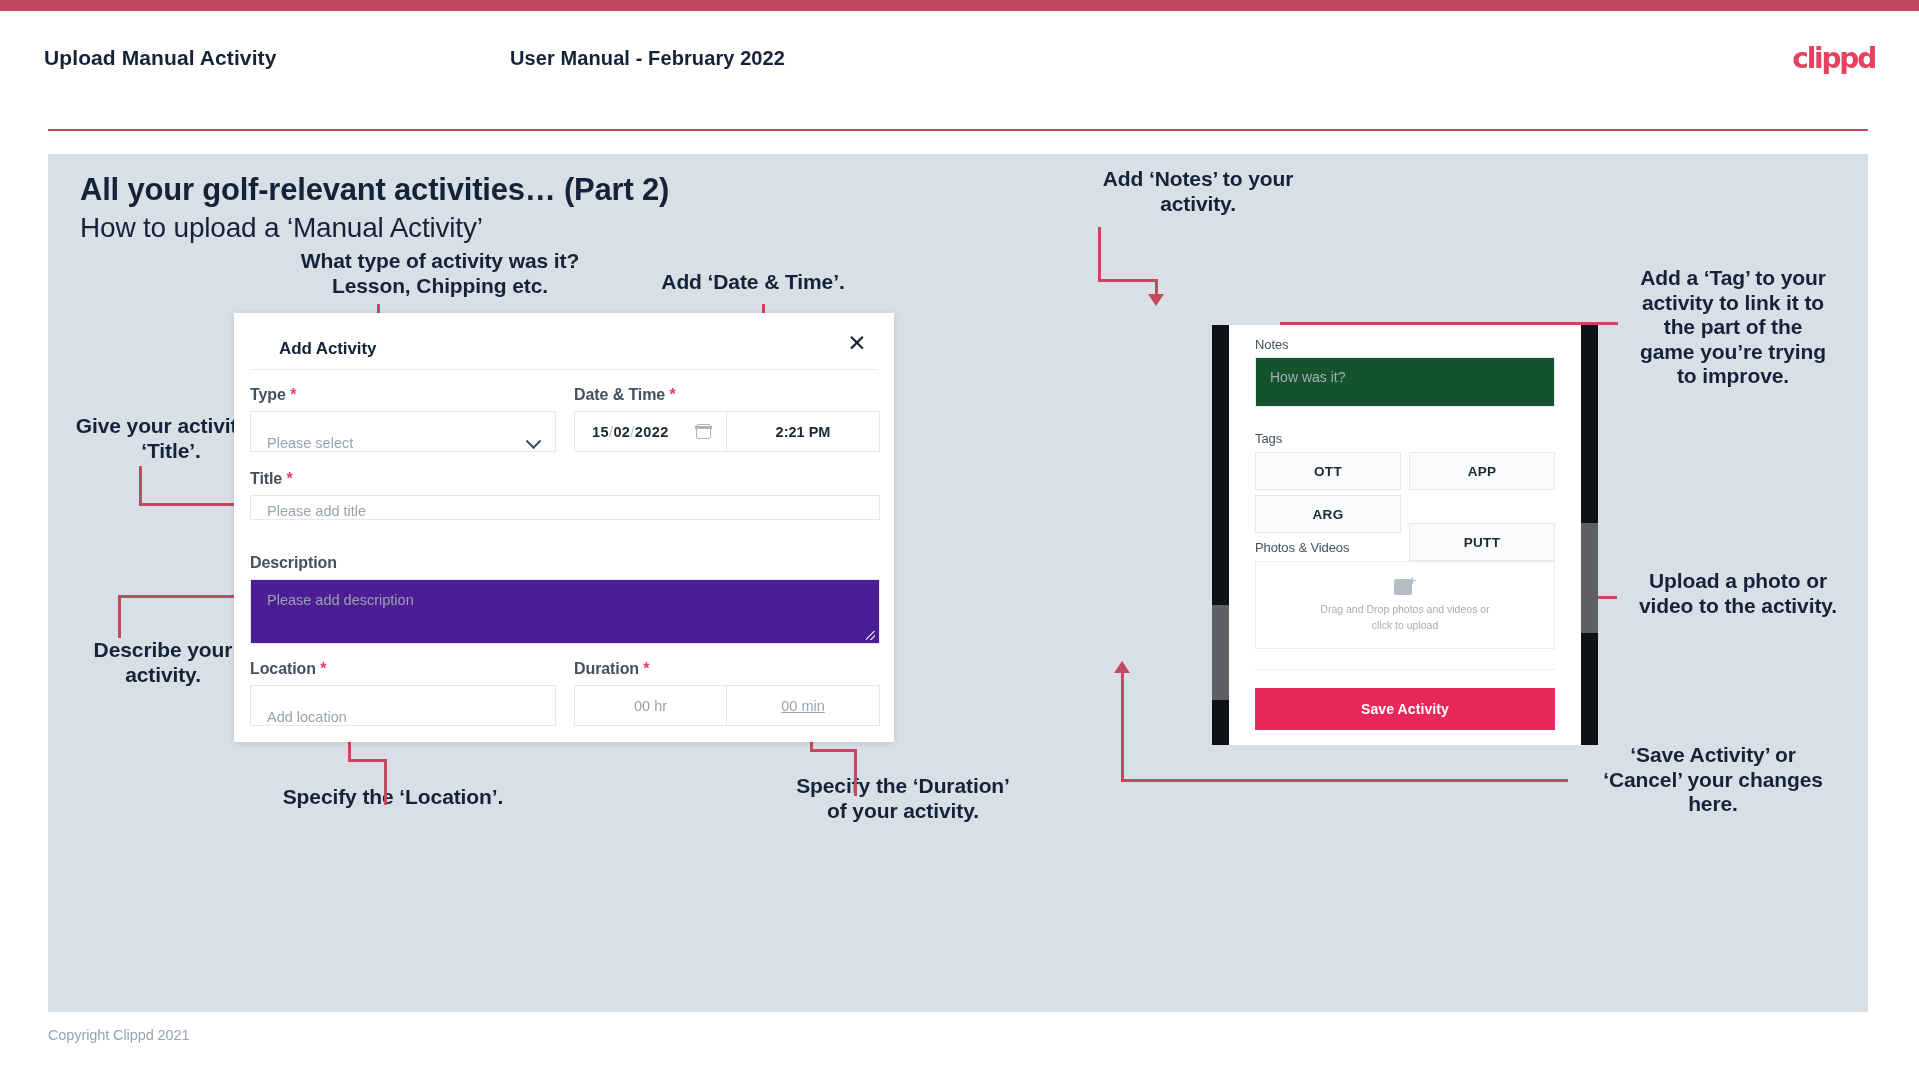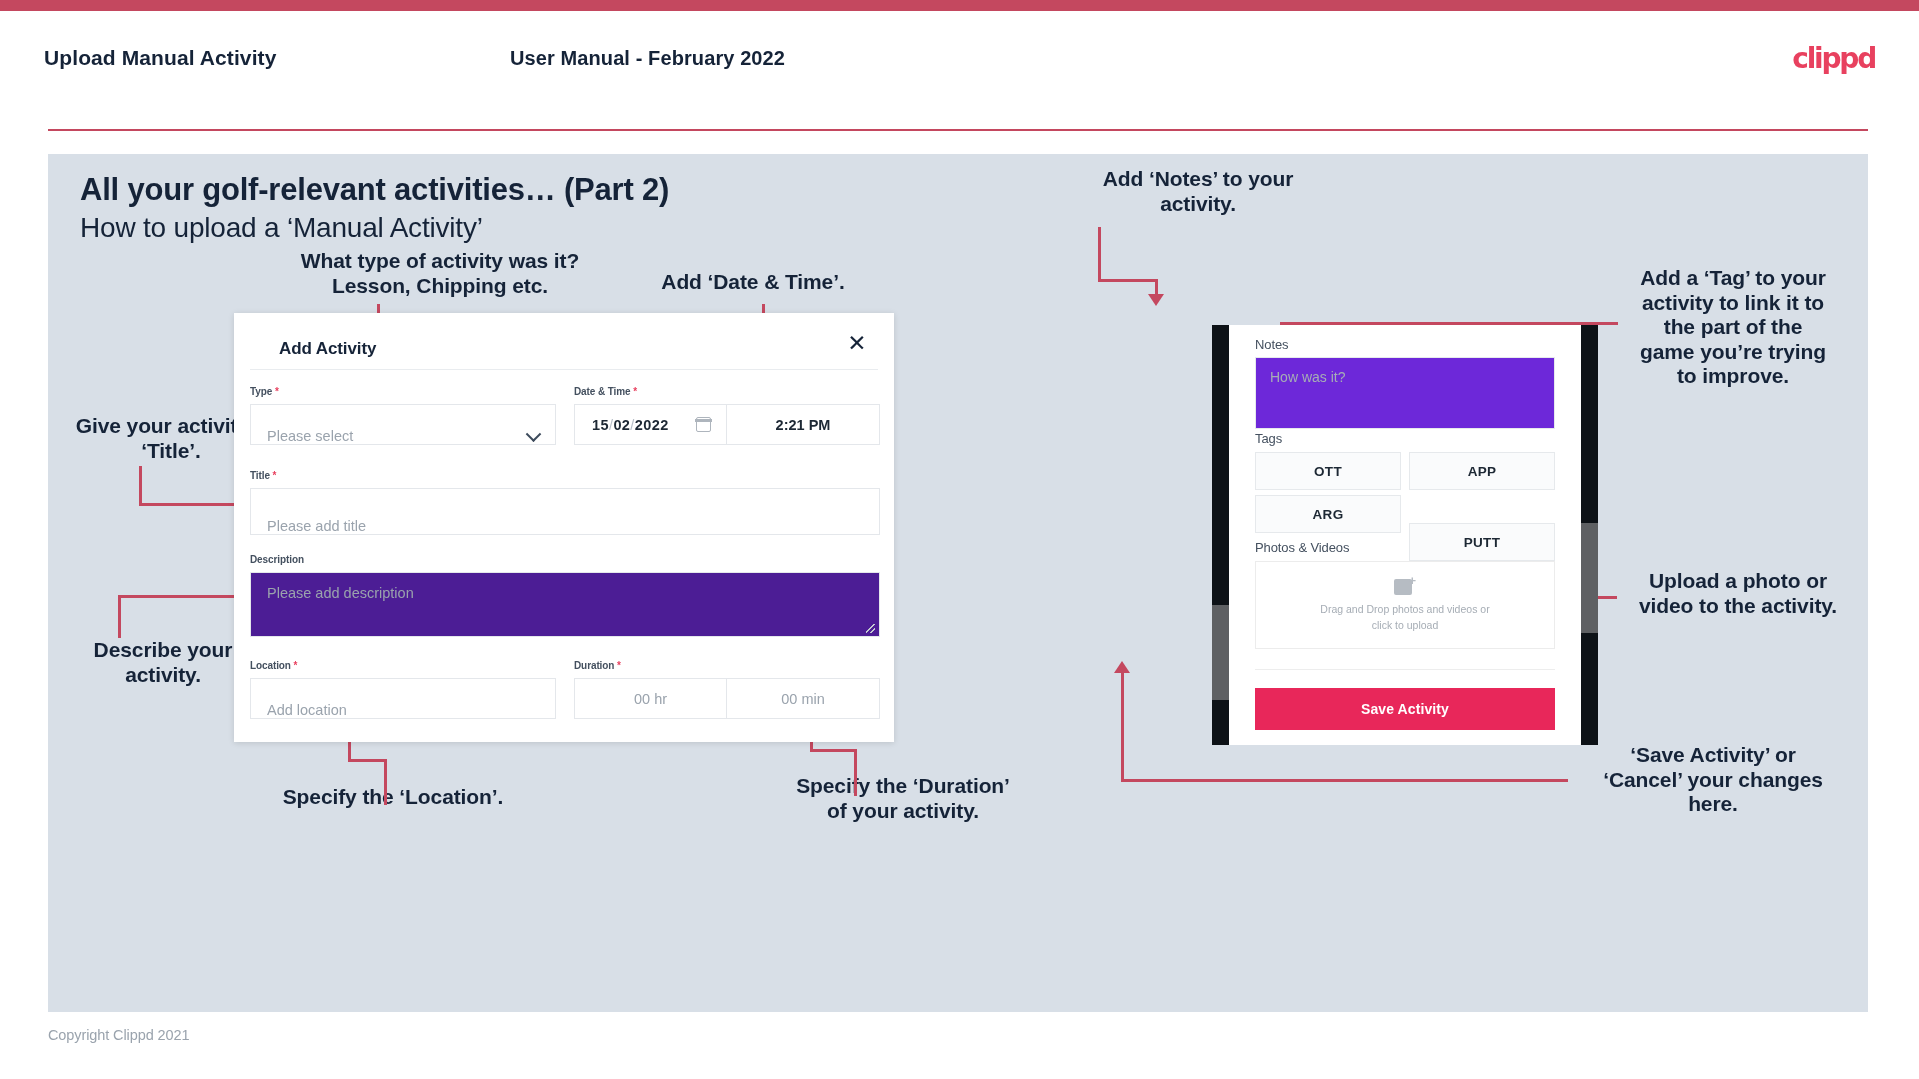--- a/index.html
+++ b/index.html
@@ -96,21 +96,21 @@
     font-size: 23px; font-weight: 400; color: #152338; cursor: pointer;
     font-family: "DejaVu Sans", sans-serif;
   }
   .dlg-rule {
     position: absolute; left: 16px; top: 56px;
     width: 628px; height: 1px; background: #e9ecef;
   }
 
   .fld { position: absolute; }
   .fld-label {
-    font-size: 10px; color: #44505f; font-weight: 600;
+    font-size: 16px; color: #44505f; font-weight: 600;
     margin-bottom: 7px; letter-spacing: -.1px;
   }
   .req { color: #e8415f; font-weight: 700; }
   .ctl {
     border: 1px solid #e4e7eb; background: #fff;
     display: flex; align-items: flex-end;
     font-size: 14.5px; color: #9aa3ad;
   }
   .ctl .ph { padding-left: 16px; }
   .chev {
@@ -173,22 +173,22 @@
   }
   .screen {
     position: absolute; left: 17px; top: 0; width: 352px; height: 420px;
     background: #ffffff; overflow: hidden;
   }
   .p-label {
     position: absolute; font-size: 13px; color: #44505f; font-weight: 500;
     letter-spacing: -.1px;
   }
   .p-notes {
-    position: absolute; left: 26px; top: 32px; width: 300px; height: 72px;
-    border: 1px solid #e6e9ec; background: #6d28d9;
+    position: absolute; left: 26px; top: 32px; width: 300px; height: 50px;
+    border: 1px solid #e6e9ec; background: #14532d;
     font-size: 14px; color: #a6adb5; padding: 11px 0 0 14px;
   }
   .tag {
     position: absolute; width: 146px; height: 38px;
     border: 1px solid #e6e9ec; background: #fafbfc;
     display: flex; align-items: center; justify-content: center;
     font-size: 13.5px; font-weight: 700; color: #1d2834; letter-spacing: .3px;
   }
   .drop {
     position: absolute; left: 26px; top: 236px; width: 300px; height: 88px;
@@ -348,21 +348,21 @@
           <span>2:21 PM</span>
         </div>
       </div>
     </div>
 
     <div class="fld" style="left:16px; top:157px; width:630px;">
       <div class="fld-label">
         <span>Title</span>
         <span class="req">*</span>
       </div>
-      <div class="ctl" style="height:47px;">
+      <div class="ctl" style="height:25px;">
         <span class="ph">Please add title</span>
       </div>
     </div>
 
     <div class="fld" style="left:16px; top:241px; width:630px;">
       <div class="fld-label">Description</div>
       <div class="ta" style="height:65px;">
         <span>Please add description</span>
       </div>
     </div>
@@ -379,21 +379,21 @@
 
     <div class="fld" style="left:340px; top:347px; width:306px;">
       <div class="fld-label">
         <span>Duration</span>
         <span class="req">*</span>
       </div>
       <div class="dur-box">
         <div class="dur-seg" style="width:153px; height:41px;">
           <span>00 hr</span>
         </div>
-        <div class="dur-seg" style="width:153px; height:41px;">
+        <div class="dur-seg" style="width:153px; height:41px;text-decoration:underline;">
           <span>00 min</span>
         </div>
       </div>
     </div>
   </div>
 
   <div class="phone">
     <div class="bez l"></div>
     <div class="bez-gray" style="left:0; top:280px; height:95px;"></div>
     <div class="bez r"></div>

